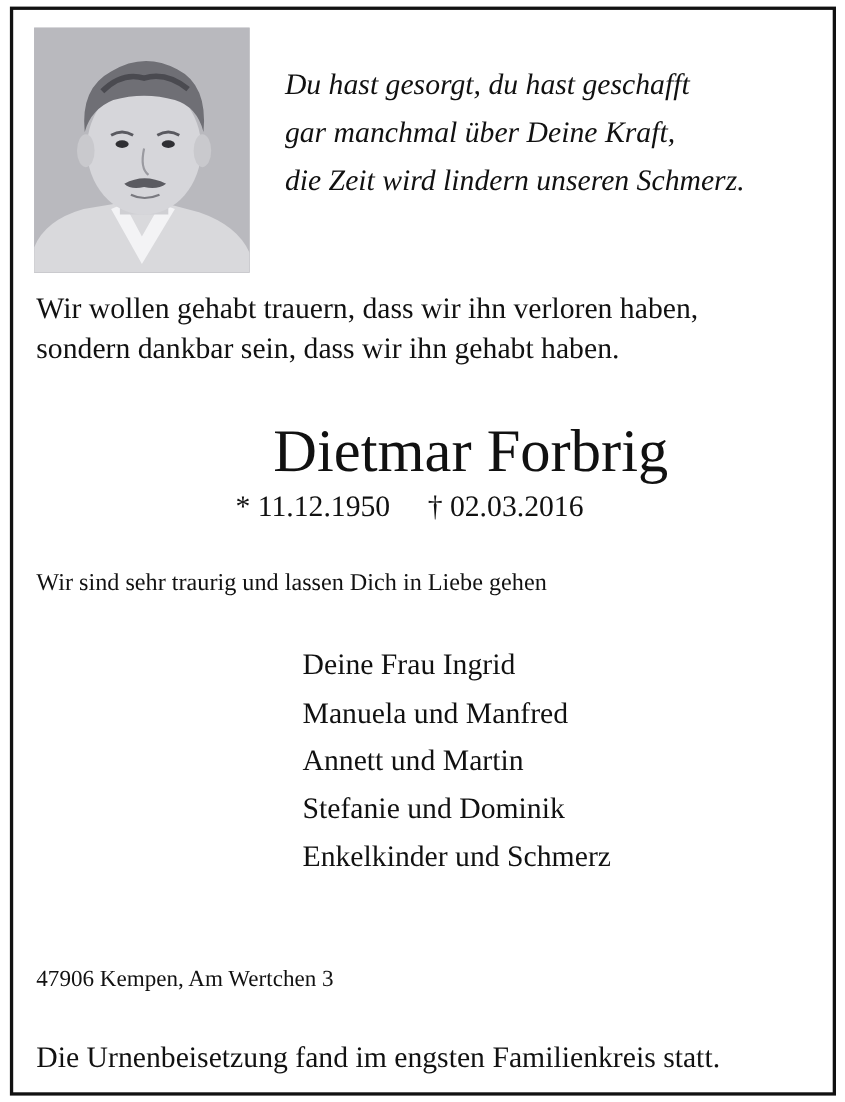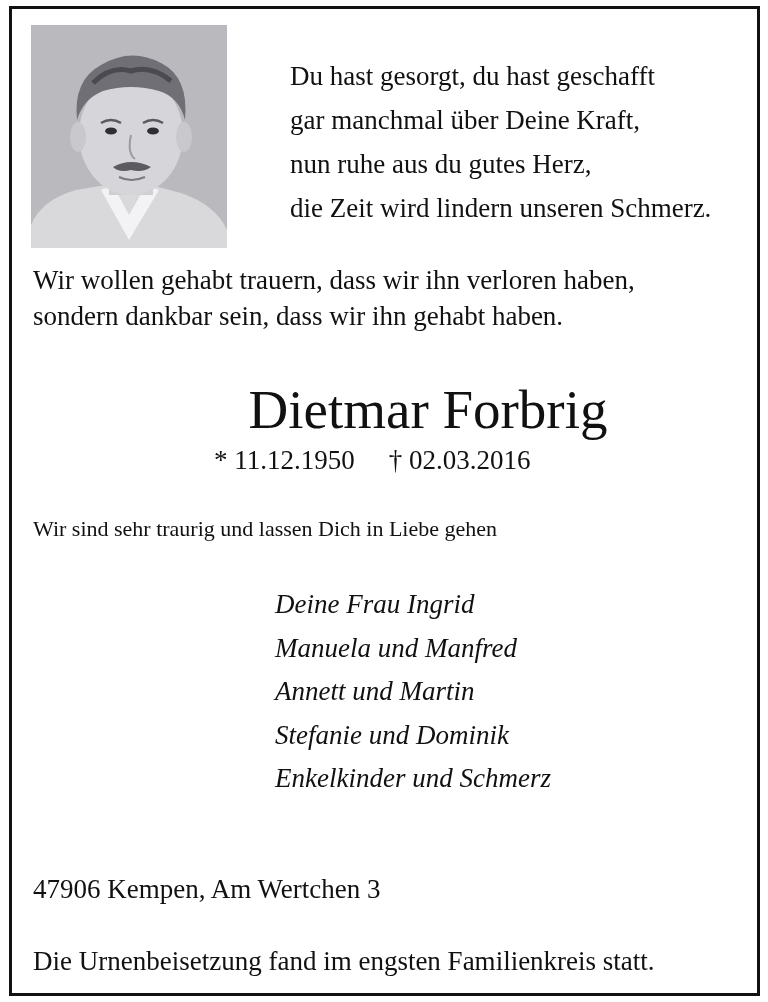--- a/index.html
+++ b/index.html
@@ -29,24 +29,25 @@
       left: 31px;
       top: 25px;
       width: 196px;
       height: 223px;
       background: #b9b9be;
       overflow: hidden;
     }
     .photo svg { display: block; }
     .abs { position: absolute; white-space: nowrap; }
     .poem {
-      left: 290px;
+      left: 259px;
       top: 54px;
       font-size: 27px;
       line-height: 44px;
+      font-style: italic;
     }
     .poem div { height: 44px; }
     .quote {
       left: 33px;
       top: 262px;
       font-size: 27px;
       line-height: 36px;
     }
     .name {
       left: 0;
@@ -69,27 +70,26 @@
       top: 512px;
       font-size: 22px;
       line-height: 34px;
       text-align: right;
     }
     .family {
       left: 275px;
       top: 583px;
       font-size: 27px;
       line-height: 43.6px;
-      font-style: italic;
     }
     .family div { height: 43.6px; }
     .address {
       left: 33px;
       top: 872px;
-      font-size: 27px;
+      font-size: 21px;
       line-height: 34px;
     }
     .burial {
       left: 33px;
       top: 944px;
       font-size: 27px;
       line-height: 34px;
     }
   </style>
 </head>
@@ -124,21 +124,20 @@
 
     <path d="M82 142 Q100 132 120 142 Q112 148 100 145 Q88 148 82 142 Z" fill="#5b5b61"></path>
 
     <path d="M88 152 Q100 158 114 152" stroke="#7a7a80" stroke-width="2" fill="none"></path>
   </svg>
 </div>
 
 <div class="abs poem">
   <div>Du hast gesorgt, du hast geschafft</div>
   <div>gar manchmal über Deine Kraft,</div>
-  <div>nun ruhe aus du gutes Herz,</div>
   <div>die Zeit wird lindern unseren Schmerz.</div>
 </div>
 
 <div class="abs quote">
   <div>Wir wollen gehabt trauern, dass wir ihn verloren haben,</div>
   <div>sondern dankbar sein, dass wir ihn gehabt haben.</div>
 </div>
 
 <div class="abs name">Dietmar Forbrig</div>
 

